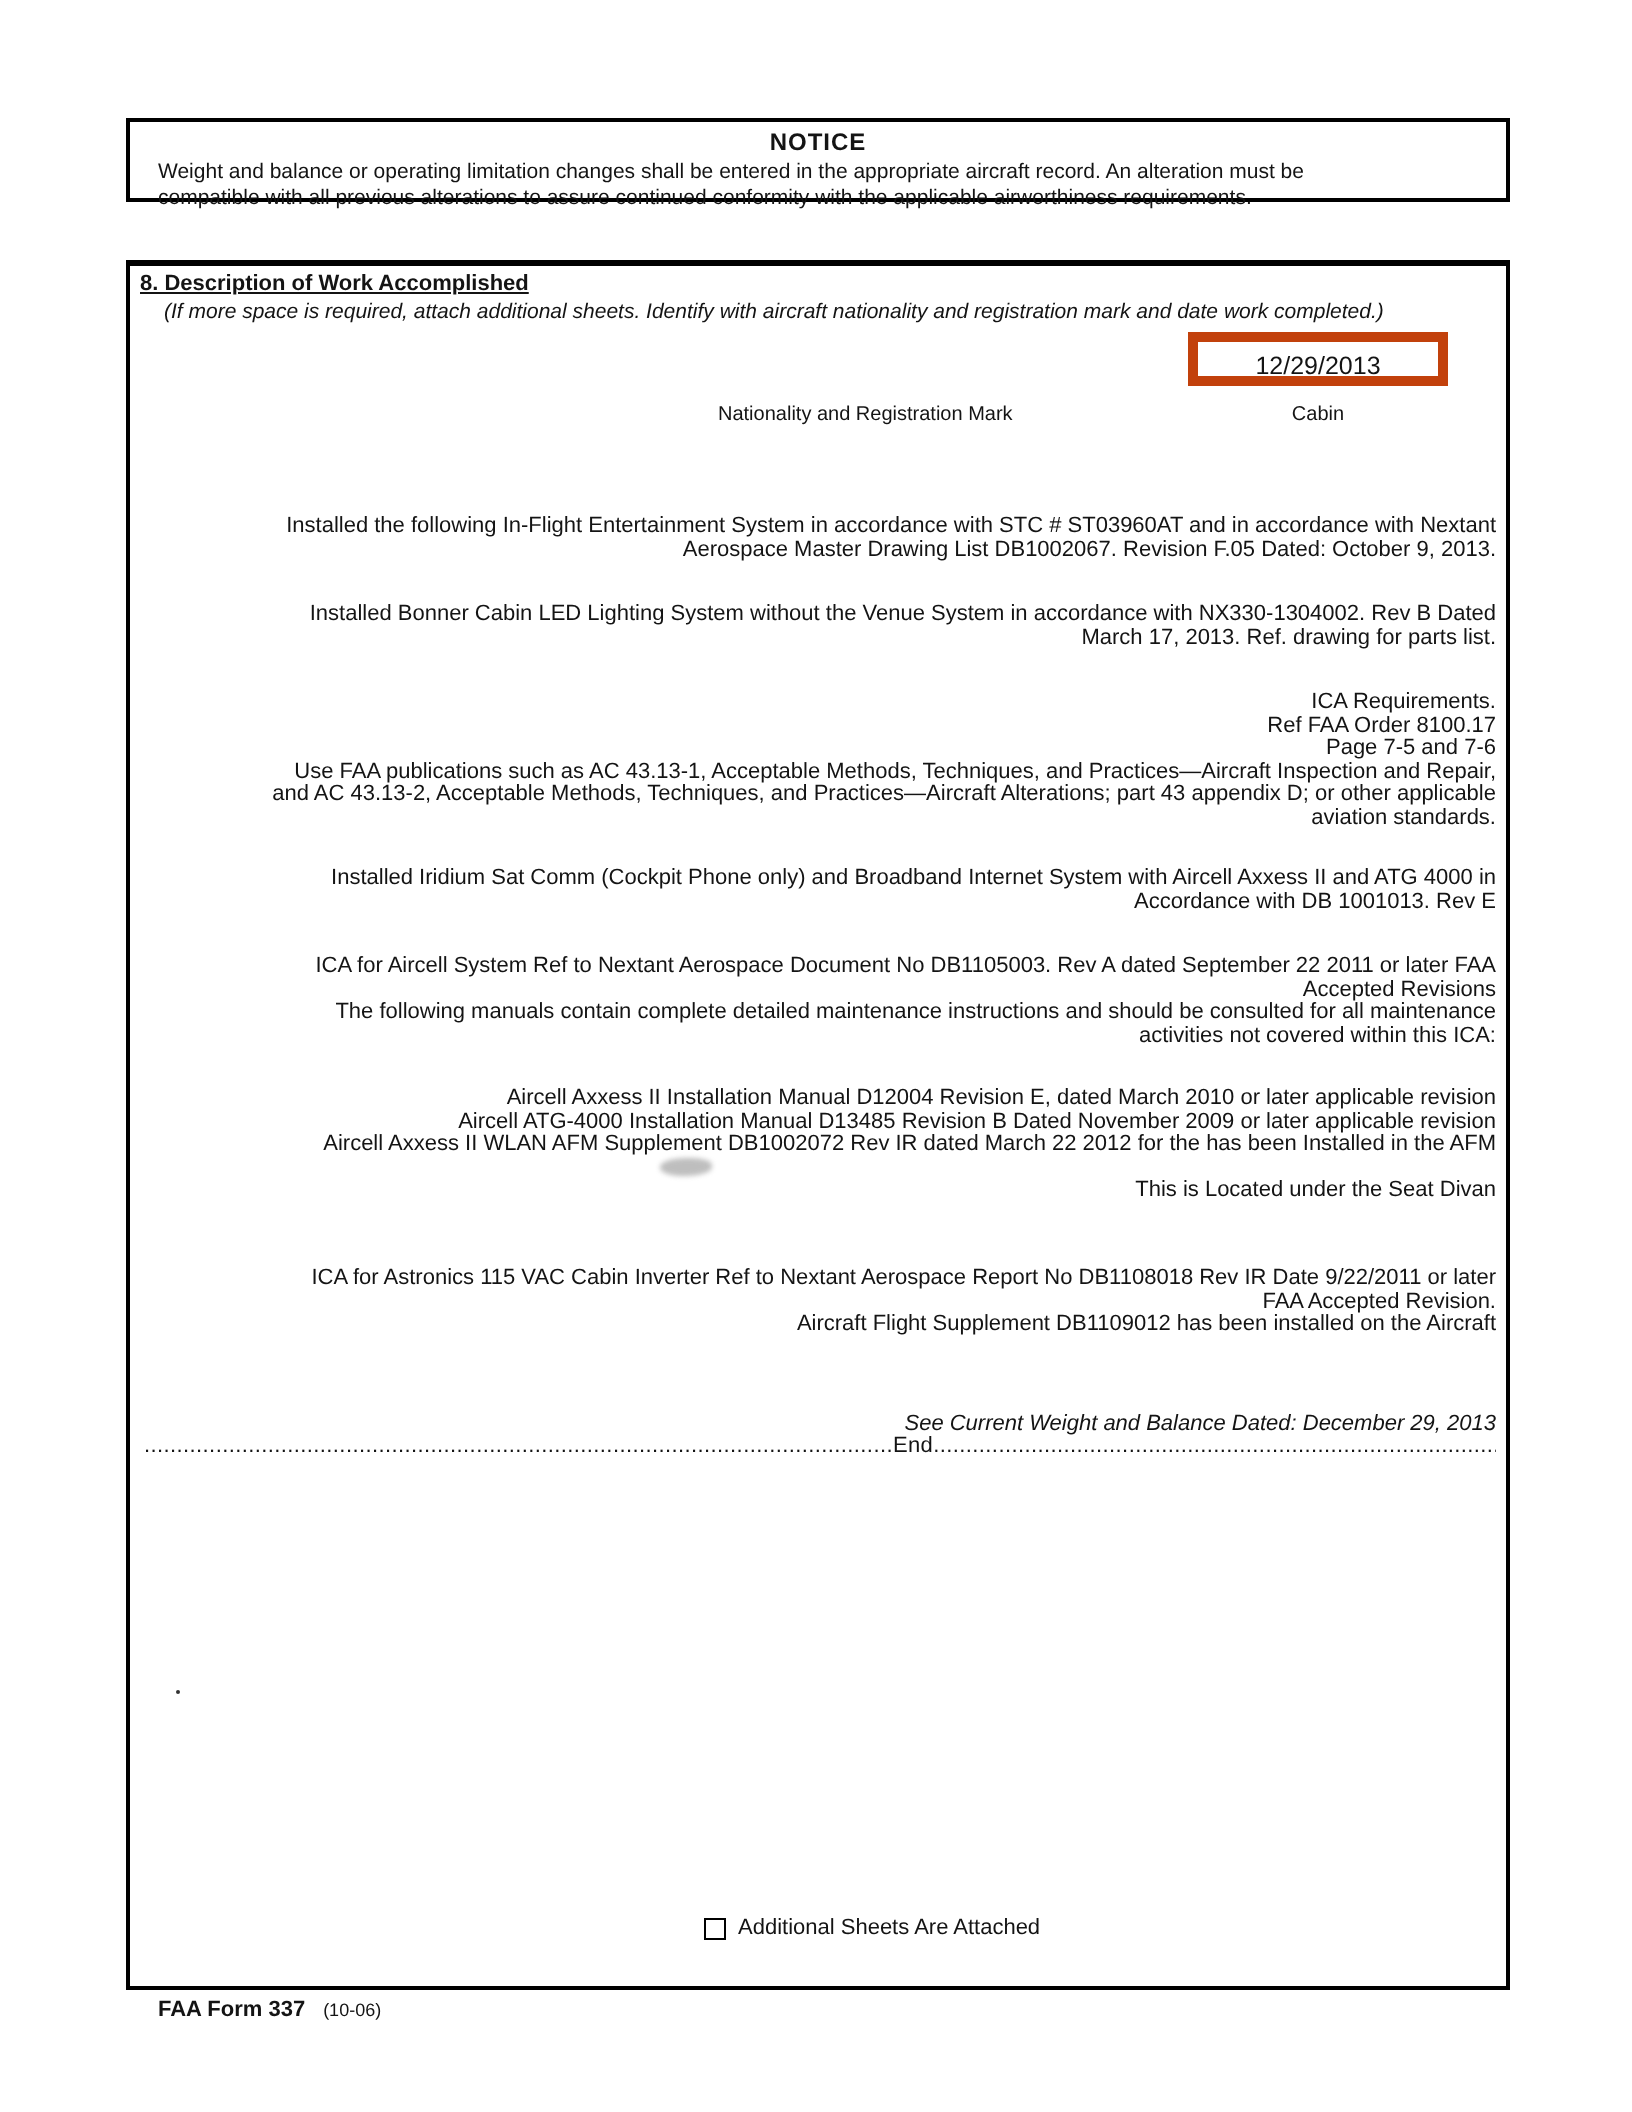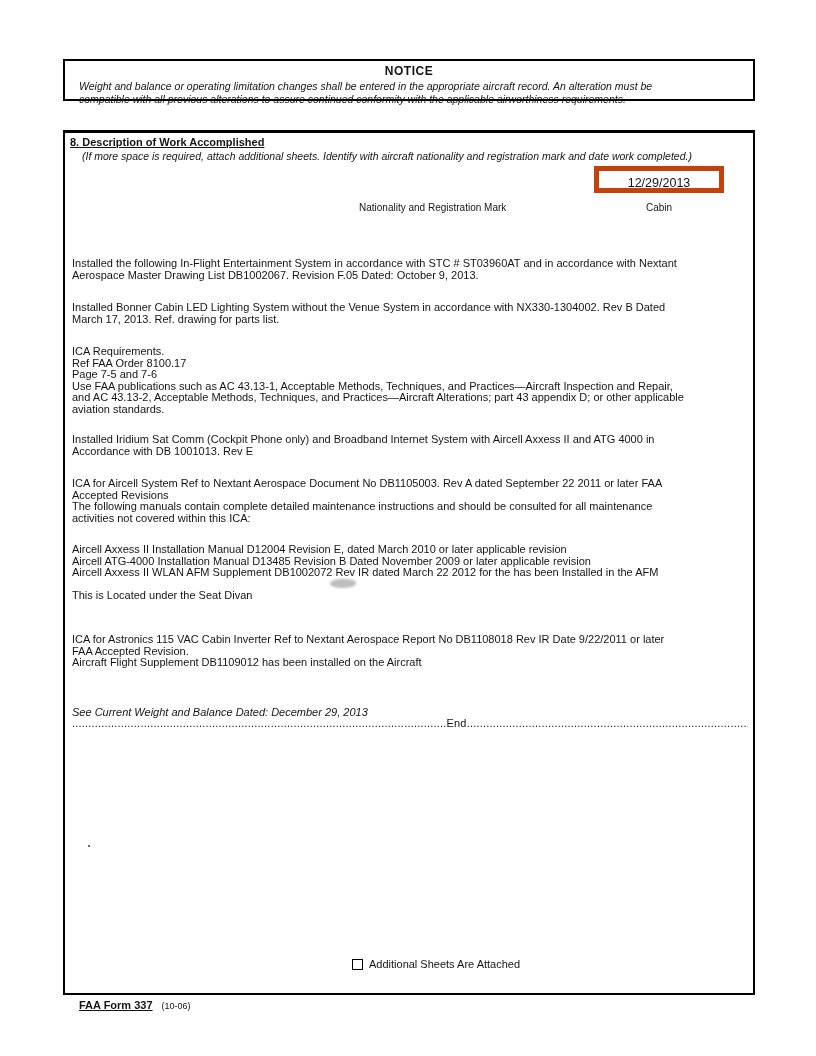--- a/index.html
+++ b/index.html
@@ -25,21 +25,20 @@
     border: 2px solid #000;
   }
   .notice-title {
     text-align: center;
     font-weight: bold;
     font-size: 12px;
     margin-top: 3px;
     letter-spacing: 0.5px;
   }
   .notice-body {
-    font-style: italic;
     font-size: 10.5px;
     line-height: 13px;
     padding: 2px 14px 0 14px;
     white-space: pre-line;
   }
 
   
   .main-box {
     position: absolute;
     left: 63px; top: 130px;
@@ -99,20 +98,21 @@
   .body-text {
     position: absolute;
     left: 72px; top: 258px;
     width: 676px;
     font-size: 11px;
     line-height: 11.5px;
   }
   .body-text p {
     margin: 0;
     white-space: pre-line;
+    text-align: right;
   }
   .mt21 { margin-top: 21px !important; }
   .mt19 { margin-top: 19px !important; }
   .mt20 { margin-top: 20px !important; }
   .mt16 { margin-top: 16px !important; }
   .mt11 { margin-top: 11px !important; }
   .mt33 { margin-top: 33px !important; }
   .mt38 { margin-top: 38px !important; }
   .it { font-style: italic; }
   .endline {
@@ -156,21 +156,21 @@
   .checkbox-label {
     font-size: 11px;
   }
 
   
   .footer {
     position: absolute;
     left: 79px; top: 999px;
     font-size: 11px;
   }
-  .form-name { font-weight: bold; text-decoration: underline; }
+  .form-name { font-weight: bold; }
   .form-rev {
     font-size: 9px;
     margin-left: 9px;
   }
 </style>
 </head>
 <body>
 
 <div class="page">
 

